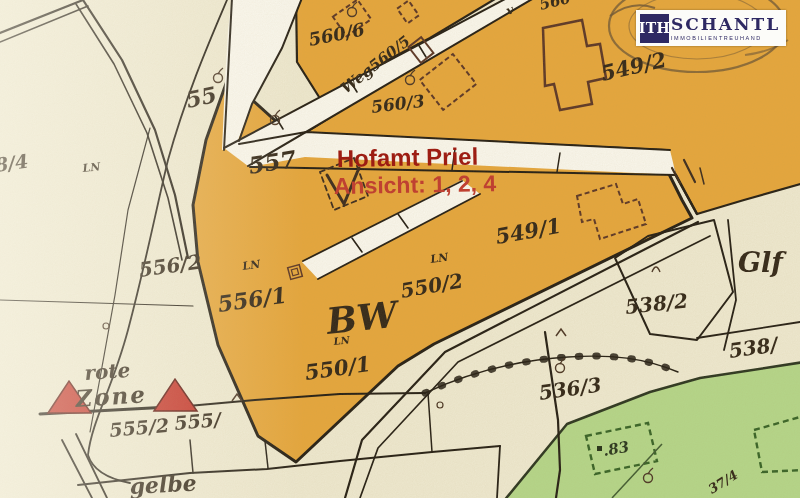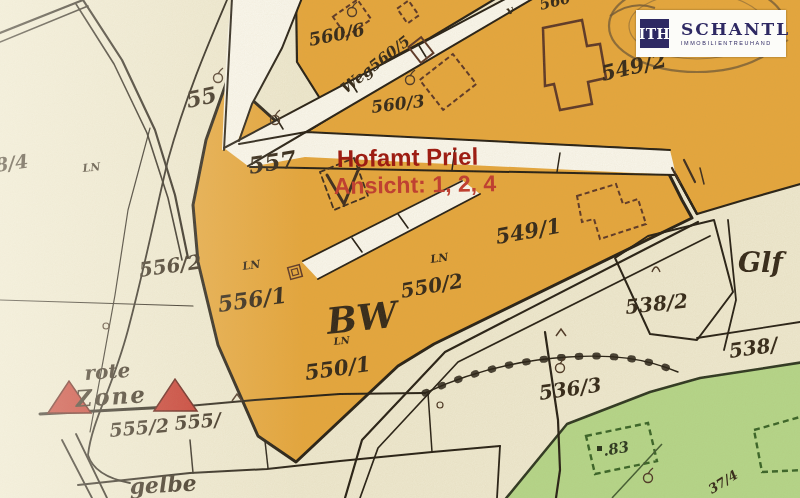--- a/index.html
+++ b/index.html
@@ -2,22 +2,22 @@
 <html><head>
 <meta charset="utf-8">
 <style>
   html,body{margin:0;padding:0;background:#888;}
   .stage{position:relative;width:800px;height:498px;overflow:hidden;background:#efead3;
          font-family:"Liberation Sans",sans-serif;}
   svg{display:block;}
   .lbl-serif{font-family:"DejaVu Serif",serif;font-style:italic;font-weight:bold;}
   .lbl-sans{font-family:"Liberation Sans",sans-serif;font-style:normal;}
   .lbl-bold{font-weight:bold;}
-  .logo{position:absolute;left:636px;top:10px;width:150px;height:47px;background:#fcfcf9;
-        display:flex;align-items:center;gap:12px;padding:3px 4px;box-sizing:border-box;
+  .logo{position:absolute;left:636px;top:10px;width:150px;height:36px;background:#fcfcf9;
+        display:flex;align-items:center;gap:2px;padding:3px 4px;box-sizing:border-box;
         box-shadow:0 0 2px rgba(40,30,10,.45);}
   .logo-mark{width:29px;height:29px;background:#2e2963;color:#ffffff;flex:0 0 29px;
              font-family:"DejaVu Serif",serif;font-weight:bold;font-size:14px;
              display:flex;align-items:center;justify-content:center;letter-spacing:.5px;}
   .logo-text{display:flex;flex-direction:column;justify-content:center;min-width:0;}
   .logo-name{color:#2e2963;font-family:"DejaVu Serif",serif;font-weight:bold;font-size:17px;
              letter-spacing:2px;line-height:1;}
   .logo-sub{color:#2e2963;font-size:5.5px;letter-spacing:1.55px;margin-top:2px;white-space:nowrap;}
 </style>
 </head>

